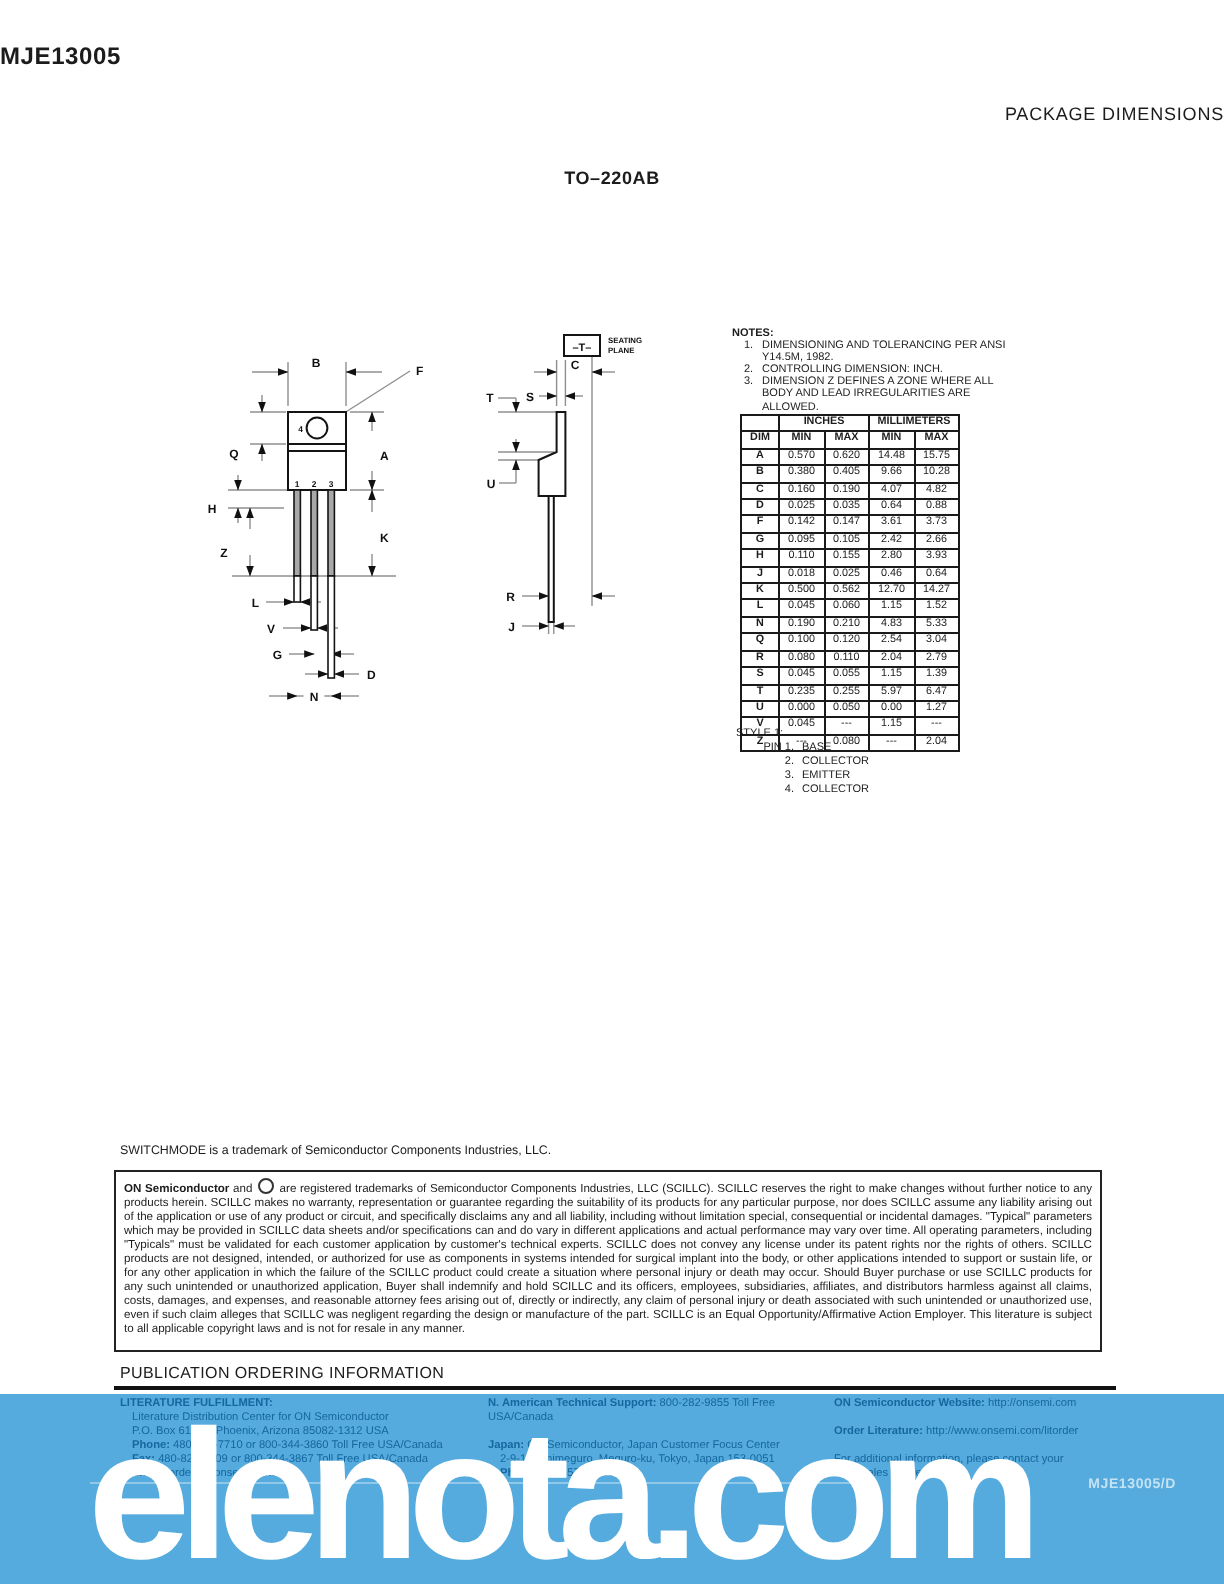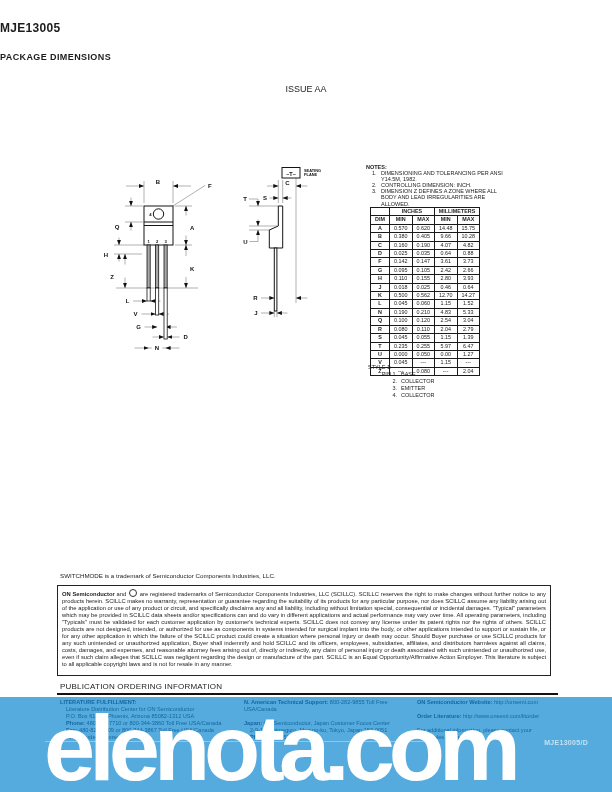--- a/index.html
+++ b/index.html
@@ -1,22 +1,22 @@
 <!DOCTYPE html>
 <html><head>
 <meta charset="utf-8">
 <style>
   html,body{margin:0;padding:0;}
   body{width:612px;height:792px;position:relative;background:#fff;
        font-family:"Liberation Sans",sans-serif;color:#1c1c1c;overflow:hidden;}
   
   .hdr-title{position:absolute;left:0;top:21px;width:612px;text-align:left;
              font-size:12px;font-weight:bold;letter-spacing:0.3px;}
-  .hdr-section{position:absolute;left:0;top:52px;width:612px;text-align:left;
-               font-size:9px;font-weight:bold;letter-spacing:0.4px;}
+  .hdr-section{position:absolute;left:0;top:52px;width:612px;text-align:right;
+               font-size:9px;font-weight:normal;letter-spacing:0.4px;}
   .hdr-pkg{position:absolute;left:0;top:83px;width:612px;text-align:center;
            font-size:9px;line-height:12.5px;}
   .pkg-name{font-weight:bold;letter-spacing:0.3px;}
   
   svg.drawing{position:absolute;left:88px;top:156px;width:290px;height:215px;}
   svg.drawing .dl line{stroke:#8f8f8f;stroke-width:0.7;}
   svg.drawing .ol rect,svg.drawing .ol circle,svg.drawing .ol path{stroke:#141414;stroke-width:1;fill:#fff;}
   svg.drawing .ol line{stroke:#141414;stroke-width:1;}
   svg.drawing rect.leg{stroke:#141414;stroke-width:0.8;fill:#a8a8a8;}
   svg.drawing rect.legw{stroke:#141414;stroke-width:0.8;fill:#fff;}
@@ -74,21 +74,21 @@
            font-weight:bold;color:#ffffff;letter-spacing:-6px;}
 </style>
 </head>
 <body>
 
 <div class="page">
 
   <div class="hdr-title">MJE13005</div>
   <div class="hdr-section">PACKAGE DIMENSIONS</div>
   <div class="hdr-pkg">
-    <div class="pkg-issue">ISSUE AA</div>
+    <div class="pkg-name">TO–220AB</div>
   </div>
 
   <svg class="drawing" viewBox="0 0 290 215">
     <defs>
       <marker id="ar" markerWidth="5.4" markerHeight="4" refX="5" refY="1.9" orient="auto" markerUnits="userSpaceOnUse">
         <path d="M0,0 L5.2,1.9 L0,3.8 Z" fill="#111"></path>
       </marker>
     </defs>
 
     <g>

